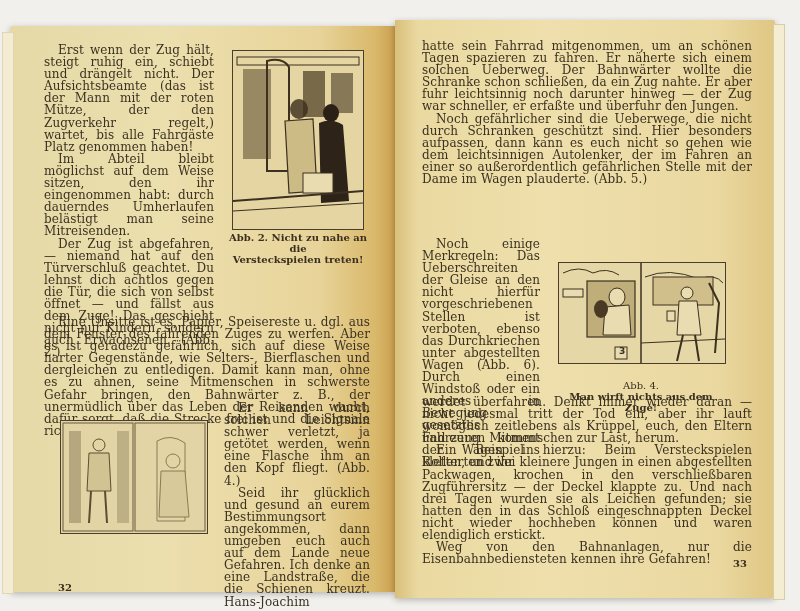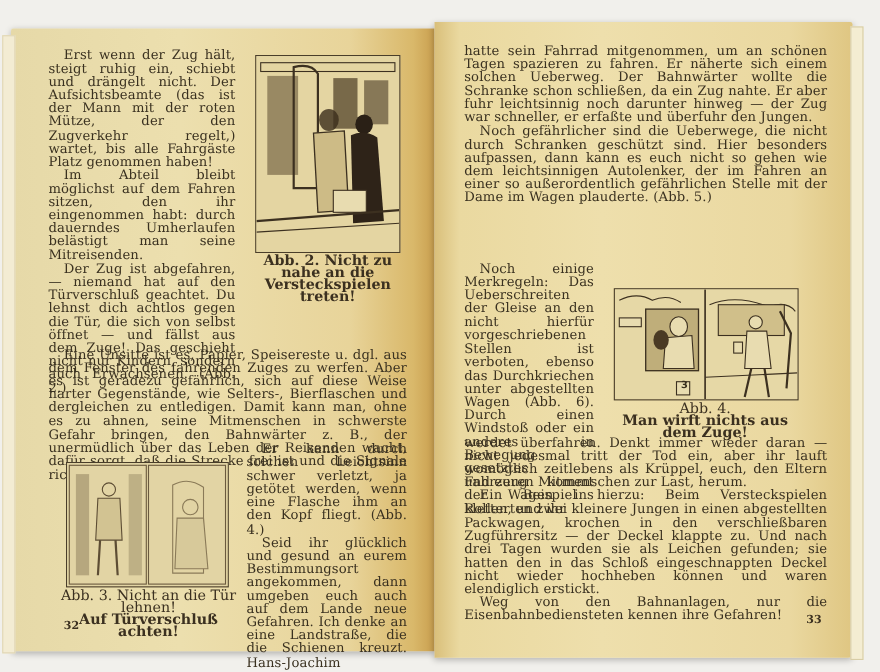--- a/index.html
+++ b/index.html
@@ -28,34 +28,34 @@
   .page-right::after{
     content:"";position:absolute;right:-10px;top:4px;width:10px;height:574px;
     background:#f4edd2;border:1px solid #d8cda6;
   }
   .text{font-size:12px;line-height:12.1px;text-align:justify;letter-spacing:.1px;}
   .text p{margin:0;}
   .text p.indent{text-indent:14px;}
   .col{position:absolute;}
   .fig{position:absolute;border:1.5px solid #4a3e2a;background:#e3d4a0;overflow:hidden;}
   .fig svg{display:block;width:100%;height:100%;}
-  .caption{position:absolute;font-size:13px;line-height:11px;text-align:center;font-weight:bold;color:#3b3020;}
+  .caption{position:absolute;font-size:10px;line-height:11px;text-align:center;font-weight:bold;color:#3b3020;}
   .pageno{position:absolute;font-size:10px;font-weight:bold;color:#3b3020;}
   .staple{position:absolute;width:3px;height:34px;background:#8d7d5e;border-radius:1px;opacity:.7;}
 </style>
 </head>
 <body>
 
 <div class="book">
 
   <div class="page page-left">
 
     <div class="col text" style="left:34px;top:18px;width:170px;">
       <p class="indent">Erst wenn der Zug hält, steigt ruhig ein, schiebt und drängelt nicht. Der Aufsichtsbeamte (das ist der Mann mit der roten Mütze, der den Zugverkehr regelt,) wartet, bis alle Fahrgäste Platz genommen haben!</p>
-      <p class="indent">Im Abteil bleibt möglichst auf dem Fahren sitzen, den ihr eingenommen habt: durch dauerndes Umherlaufen belästigt man seine Mitreisenden.</p>
+      <p class="indent">Im Abteil bleibt möglichst auf dem Weise sitzen, den ihr eingenommen habt: durch dauerndes Umherlaufen belästigt man seine Mitreisenden.</p>
       <p class="indent">Der Zug ist abgefahren, — niemand hat auf den Türverschluß geachtet. Du lehnst dich achtlos gegen die Tür, die sich von selbst öffnet — und fällst aus dem Zuge! Das geschieht nicht nur Kindern, sondern auch Erwachsenen. (Abb. 2.)</p>
     </div>
 
     <div class="fig" style="left:222px;top:24px;width:130px;height:178px;">
       <svg viewBox="0 0 130 178" preserveAspectRatio="none">
         <rect x="0" y="0" width="130" height="178" fill="#e4d5a2"></rect>
         <rect x="4" y="6" width="122" height="8" fill="none" stroke="#3c3020" stroke-width="1"></rect>
         <rect x="10" y="18" width="28" height="90" fill="#5b4a30" opacity=".55"></rect>
         <path d="M34 10 Q50 6 56 16 L56 120 L34 120 Z" fill="none" stroke="#3c3020" stroke-width="2"></path>
         <rect x="70" y="20" width="22" height="46" fill="#4a3a24" opacity=".7"></rect>
@@ -87,31 +87,27 @@
         <rect x="56" y="10" width="12" height="92" fill="#8a7a58" opacity=".4"></rect>
         <circle cx="38" cy="24" r="6" fill="none" stroke="#5d4d34"></circle>
         <path d="M28 32 L48 32 L50 70 L26 70 Z" fill="#d2c392" stroke="#5d4d34"></path>
         <line x1="30" y1="70" x2="28" y2="102" stroke="#5d4d34" stroke-width="2"></line>
         <line x1="44" y1="70" x2="46" y2="102" stroke="#5d4d34" stroke-width="2"></line>
         <path d="M96 20 Q110 12 124 22 L124 100 L96 100 Z" fill="none" stroke="#8a7a58"></path>
         <circle cx="112" cy="40" r="7" fill="none" stroke="#8a7a58"></circle>
         <path d="M100 50 L124 50 L128 96 L98 96 Z" fill="#d7c99a" stroke="#8a7a58"></path>
       </svg>
     </div>
-    <div class="caption" style="left:40px;top:510px;width:170px;font-weight:normal;">
-      <div>Abb. 3. Nicht an die Tür lehnen!</div>
-      <div style="font-weight:bold;">Auf Türverschluß achten!</div>
-    </div>
 
     <div class="col text" style="left:214px;top:376px;width:146px;">
       <p class="indent">Er kann durch solchen Leichtsinn schwer verletzt, ja getötet werden, wenn eine Flasche ihm an den Kopf fliegt. (Abb. 4.)</p>
       <p class="indent">Seid ihr glücklich und gesund an eurem Bestimmungsort angekommen, dann umgeben euch auch auf dem Lande neue Gefahren. Ich denke an eine Landstraße, die die Schienen kreuzt. Hans-Joachim</p>
     </div>
 
-    <div class="pageno" style="left:48px;top:538px;">32</div>
+    <div class="pageno" style="left:48px;top:556px;">32</div>
   </div>
 
   <div class="staple" style="left:391px;top:170px;"></div>
   <div class="staple" style="left:391px;top:380px;"></div>
 
   <div class="page page-right">
 
     <div class="col text" style="left:27px;top:20px;width:330px;">
       <p>hatte sein Fahrrad mitgenommen, um an schönen Tagen spazieren zu fahren. Er näherte sich einem solchen Ueberweg. Der Bahnwärter wollte die Schranke schon schließen, da ein Zug nahte. Er aber fuhr leichtsinnig noch darunter hinweg — der Zug war schneller, er erfaßte und überfuhr den Jungen.</p>
       <p class="indent">Noch gefährlicher sind die Ueberwege, die nicht durch Schranken geschützt sind. Hier besonders aufpassen, dann kann es euch nicht so gehen wie dem leichtsinnigen Autolenker, der im Fahren an einer so außerordentlich gefährlichen Stelle mit der Dame im Wagen plauderte. (Abb. 5.)</p>
@@ -137,21 +133,21 @@
         <rect x="108" y="48" width="8" height="10" fill="#e8dcb0" stroke="#3c3020"></rect>
         <circle cx="128" cy="30" r="6" fill="#e8dcb0" stroke="#3c3020"></circle>
         <path d="M120 38 L138 38 L142 72 L118 72 Z" fill="#e8dcb0" stroke="#3c3020"></path>
         <line x1="124" y1="72" x2="118" y2="98" stroke="#3c3020" stroke-width="2"></line>
         <line x1="136" y1="72" x2="140" y2="98" stroke="#3c3020" stroke-width="2"></line>
         <path d="M150 20 L160 40 L156 90" fill="none" stroke="#3c3020" stroke-width="2"></path>
         <line x1="82" y1="80" x2="166" y2="76" stroke="#3c3020"></line>
       </svg>
       <span style="position:absolute;left:60px;top:83px;font-size:9px;font-weight:bold;font-family:'DejaVu Sans',sans-serif;">3</span>
     </div>
-    <div class="caption" style="left:163px;top:346px;width:166px;">
+    <div class="caption" style="left:163px;top:360px;width:166px;">
       <div style="font-weight:normal;">Abb. 4.</div>
       <div>Man wirft nichts aus dem Zuge!</div>
     </div>
 
     <div class="col text" style="left:27px;top:376px;width:330px;">
       <p>werdet überfahren. Denkt immer wieder daran — nicht jedesmal tritt der Tod ein, aber ihr lauft womöglich zeitlebens als Krüppel, euch, den Eltern und euren Mitmenschen zur Last, herum.</p>
       <p class="indent">Ein Beispiel hierzu: Beim Versteckspielen kletterten zwei kleinere Jungen in einen abgestellten Packwagen, krochen in den verschließbaren Zugführersitz — der Deckel klappte zu. Und nach drei Tagen wurden sie als Leichen gefunden; sie hatten den in das Schloß eingeschnappten Deckel nicht wieder hochheben können und waren elendiglich erstickt.</p>
       <p class="indent">Weg von den Bahnanlagen, nur die Eisenbahnbediensteten kennen ihre Gefahren!</p>
     </div>
 

